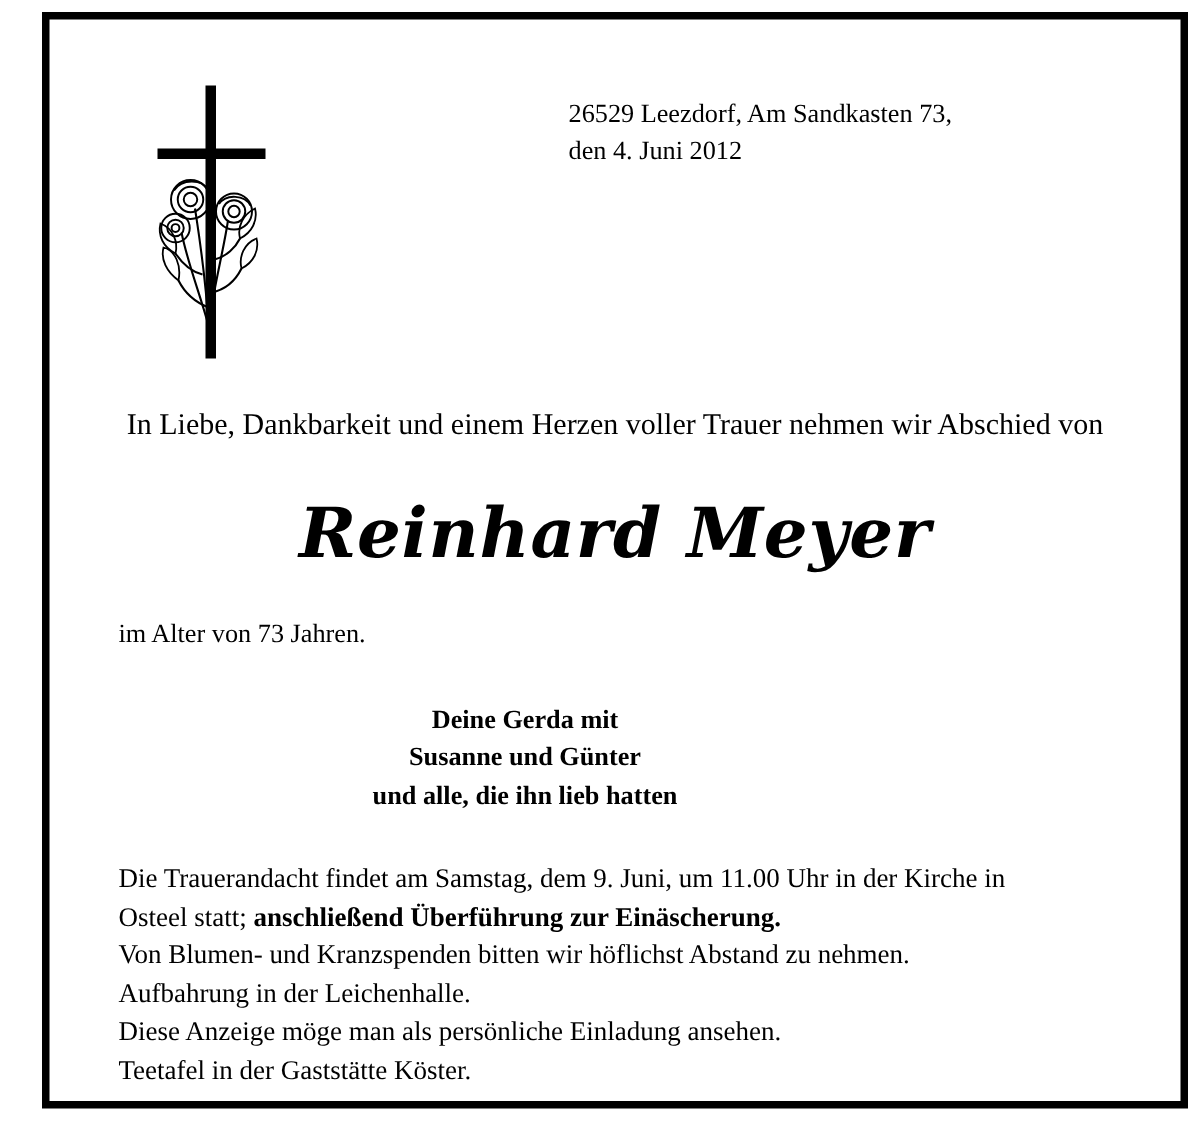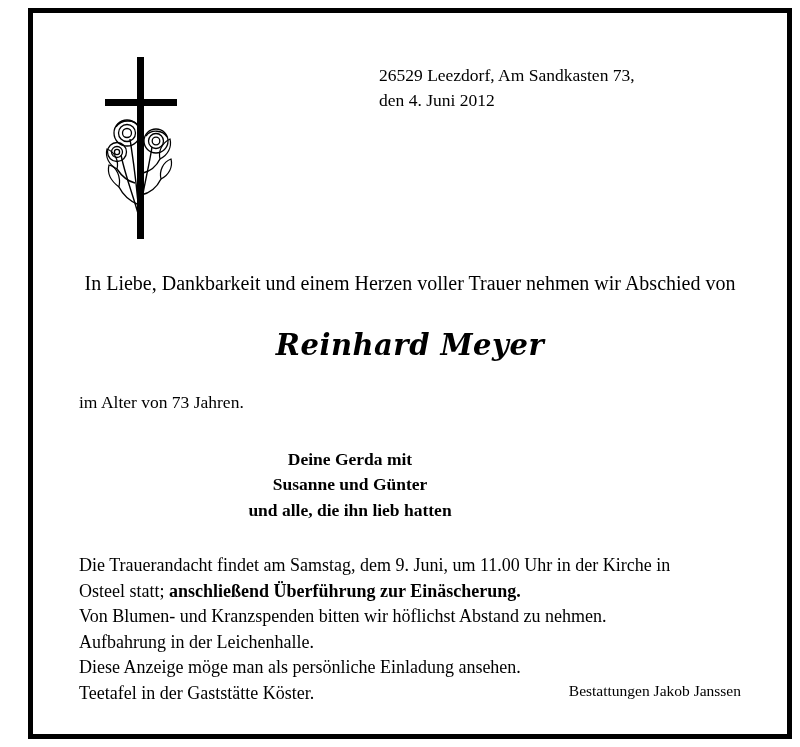--- a/index.html
+++ b/index.html
@@ -77,21 +77,21 @@
     font-size: 20px;
     line-height: 1.38;
     text-align: center;
   }
   .name {
     margin-top: 30px;
     text-align: center;
     font-family: "DejaVu Serif", serif;
     font-style: italic;
     font-weight: 700;
-    font-size: 29px;
+    font-size: 46px;
     letter-spacing: 0.5px;
   }
   .age {
     margin-top: 30px;
     font-size: 17.5px;
   }
   .family {
     margin-top: 34px;
     text-align: center;
     font-weight: 700;
@@ -191,17 +191,16 @@
         <div>
           <span>Osteel statt;</span>
           <span class="b">anschließend Überführung zur Einäscherung.</span>
         </div>
         <div>Von Blumen- und Kranzspenden bitten wir höflichst Abstand zu nehmen.</div>
         <div>Aufbahrung in der Leichenhalle.</div>
         <div>Diese Anzeige möge man als persönliche Einladung ansehen.</div>
         <div>Teetafel in der Gaststätte Köster.</div>
       </div>
 
-      <div class="signature">Bestattungen Jakob Janssen</div>
 
     </div>
   </div>
 </div>
 
 </body></html>

